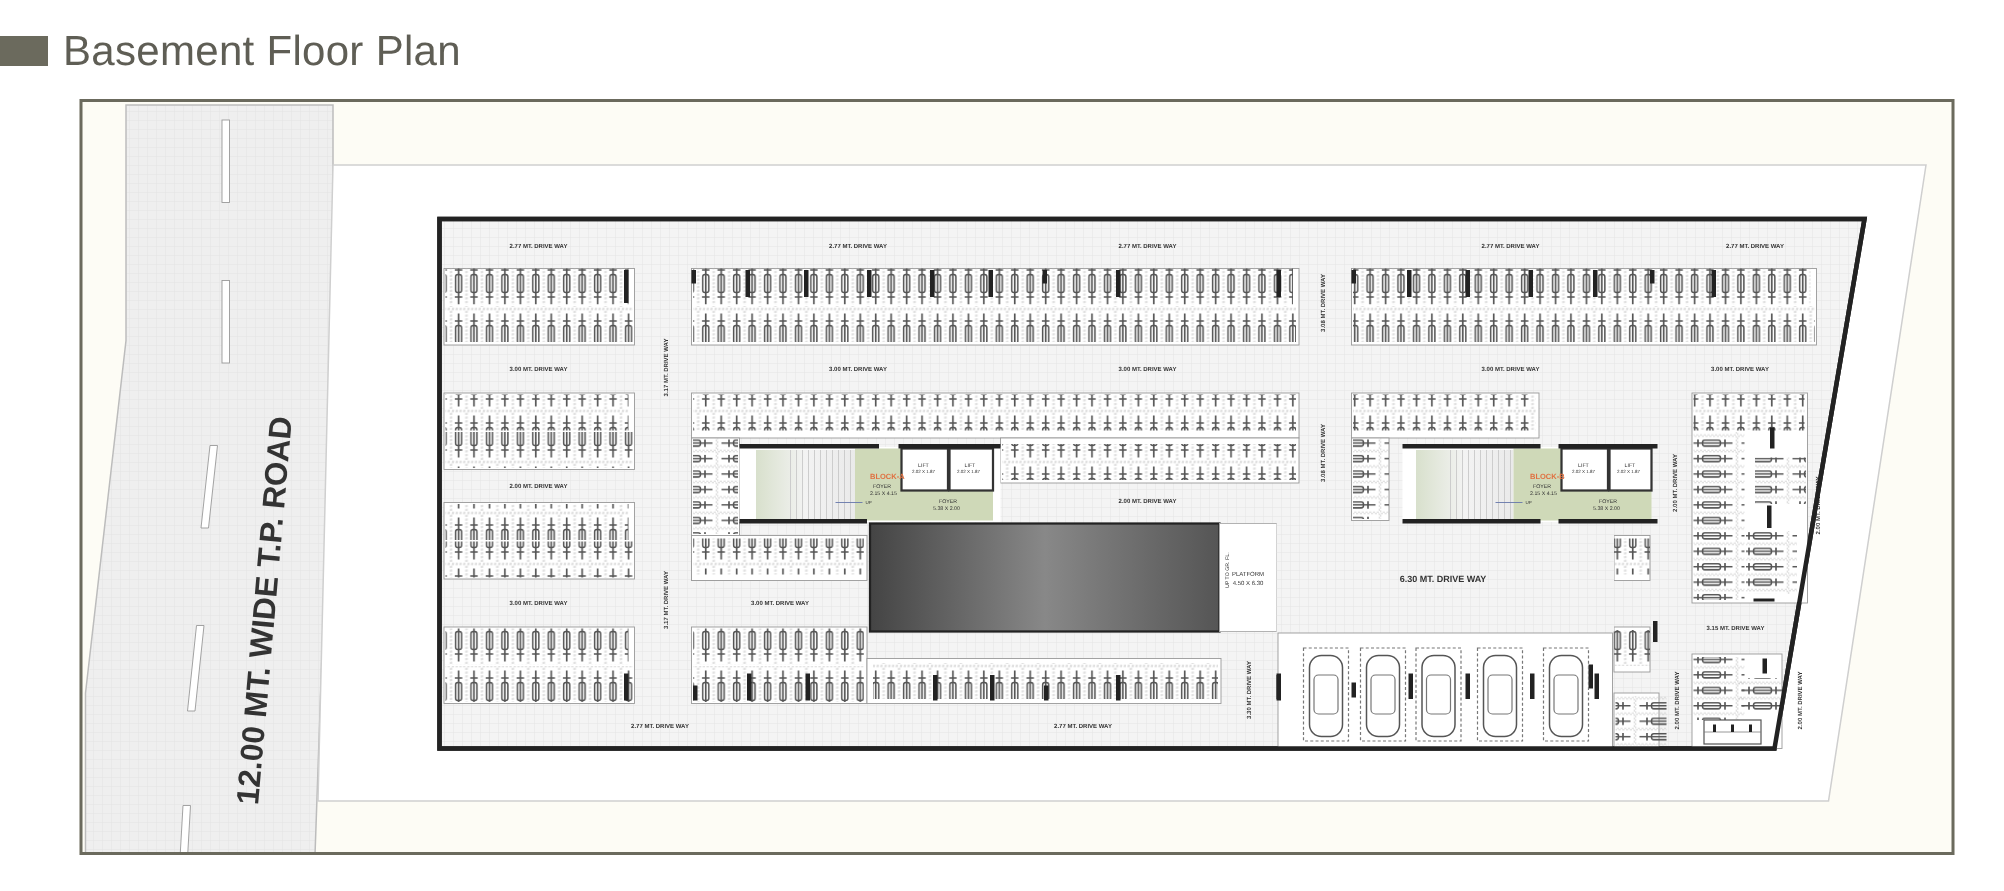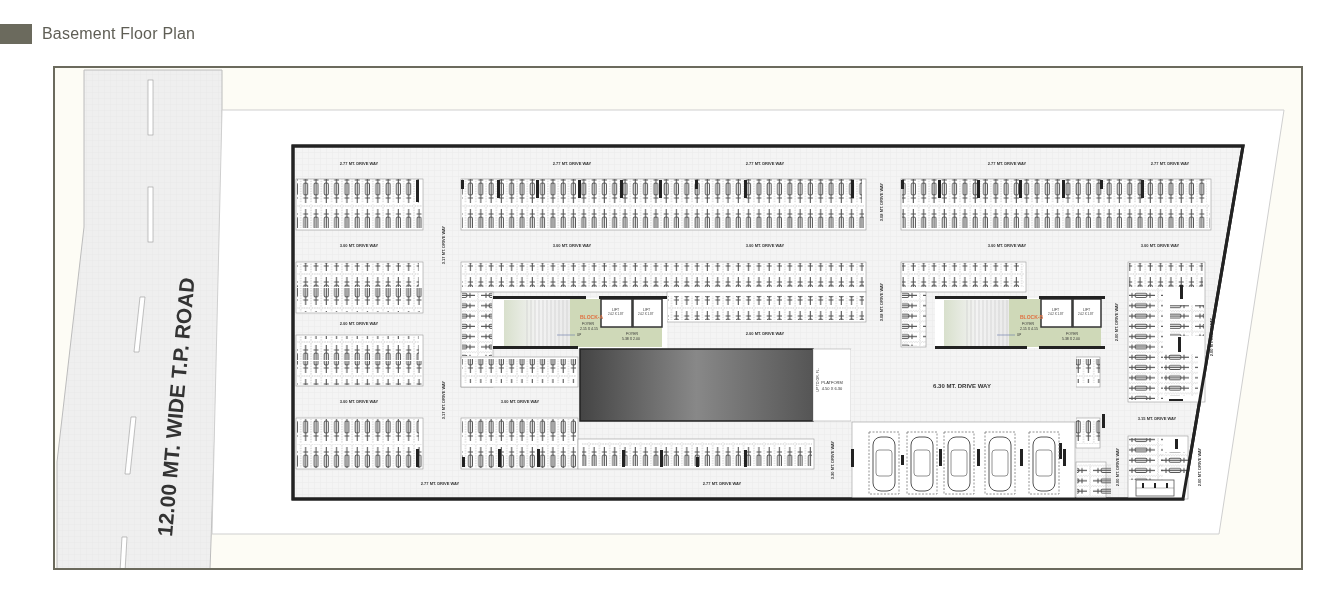--- a/index.html
+++ b/index.html
@@ -1,19 +1,19 @@
 <!DOCTYPE html>
 <html><head>
 <meta charset="utf-8">
 <style>
   html,body{margin:0;padding:0;background:#ffffff;}
   body{width:1336px;height:594px;position:relative;overflow:hidden;font-family:"Liberation Sans",sans-serif;}
   .title-bar{position:absolute;left:0;top:22px;height:24px;display:flex;align-items:center;}
   .title-swatch{width:32px;height:20px;background:#6b6a5d;}
-  .title-text{margin-left:10px;font-size:16px;color:#5f5e55;font-family:"Liberation Sans",sans-serif;letter-spacing:0.2px;}
+  .title-text{margin-left:10px;font-size:28px;color:#5f5e55;font-family:"Liberation Sans",sans-serif;letter-spacing:0.2px;}
   .plan-frame{position:absolute;left:53px;top:66px;width:1250px;height:504px;border:2px solid #6b6a5d;box-sizing:border-box;background:#fdfcf5;overflow:hidden;}
   svg text{font-family:"Liberation Sans",sans-serif;}
 </style>
 </head>
 <body>
 
 <div class="title-bar">
   <div class="title-swatch"></div>
   <div class="title-text">Basement Floor Plan</div>
 </div>

